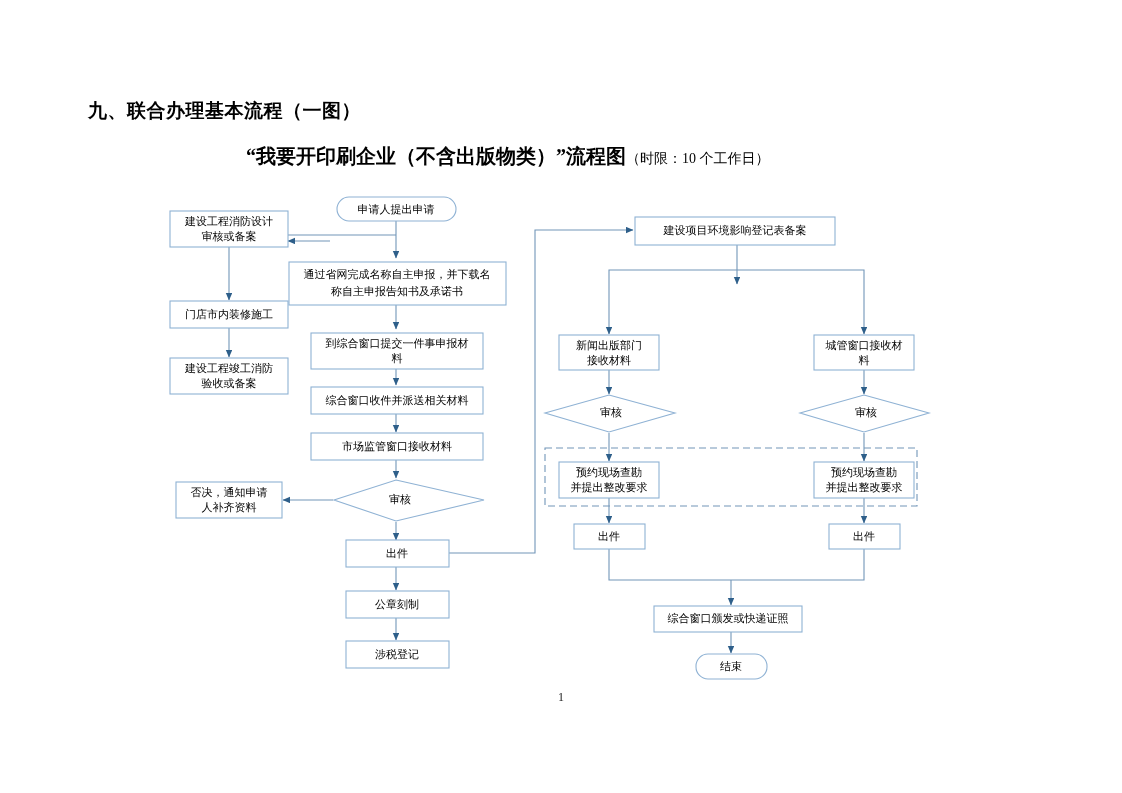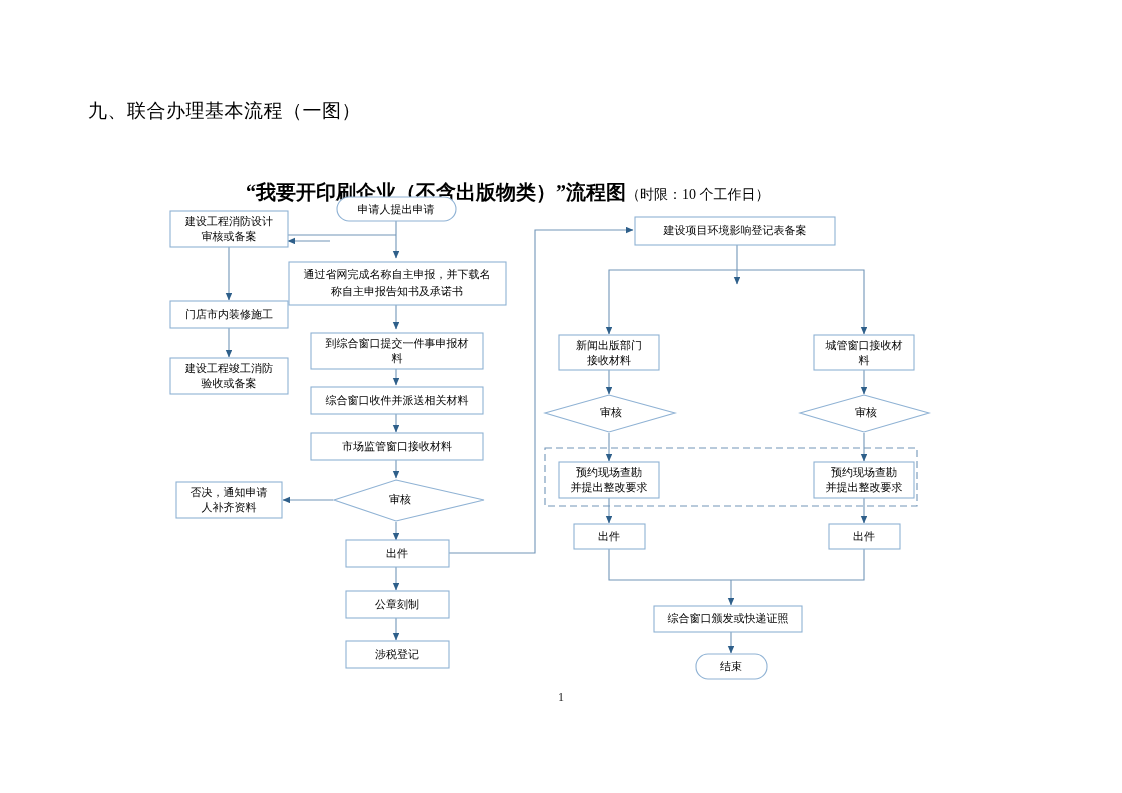--- a/index.html
+++ b/index.html
@@ -4,29 +4,28 @@
 <style>
   html,body{margin:0;padding:0;}
   body{
     width:1122px;height:793px;background:#ffffff;
     font-family:"Liberation Serif","DejaVu Serif",serif;
     overflow:hidden;position:relative;
   }
   .page{position:relative;width:1122px;height:793px;}
   .h1{
     position:absolute;left:88px;top:98px;
-    font-size:19px;font-weight:normal;letter-spacing:0.5px;
+    font-size:19px;font-weight:bold;letter-spacing:0.5px;
     font-family:"Liberation Sans","DejaVu Sans",sans-serif;
     color:#000;white-space:nowrap;
   }
   .h2{
     position:absolute;left:246px;top:143px;
     font-size:20px;font-weight:bold;color:#000;white-space:nowrap;
     font-family:"Liberation Serif","DejaVu Serif",serif;
-    margin-top:36px;
   }
   .h2 .sub{font-size:14px;font-weight:normal;}
   .pageno{
     position:absolute;left:0;right:0;top:690px;text-align:center;
     font-size:12px;color:#222;
   }
   svg.flow{position:absolute;left:0;top:180px;width:1122px;height:510px;}
   .nodeText{
     font-family:"Liberation Serif","DejaVu Serif",serif;
     font-size:11px;fill:#000;text-anchor:middle;

